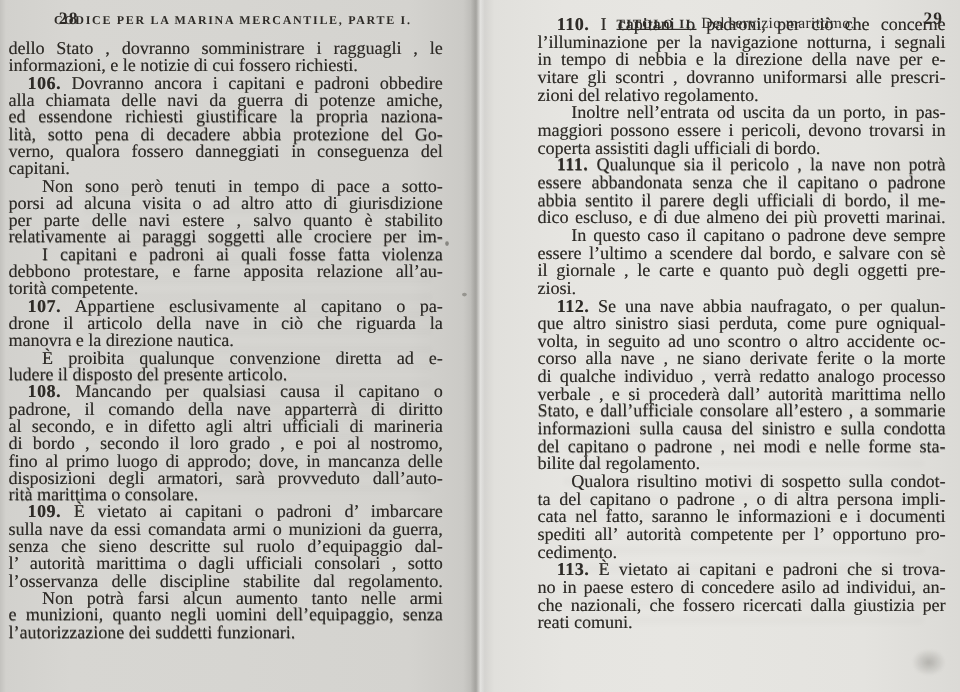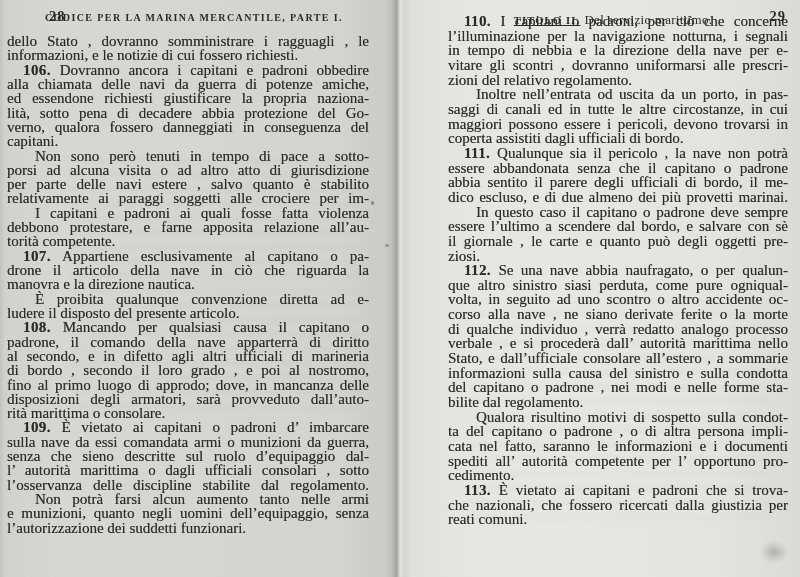--- a/index.html
+++ b/index.html
@@ -119,21 +119,20 @@
     <span class="ital">Del servizio marittimo.</span>
   </div>
   <span class="pagenum pagenum-right">29</span>
   <div class="pagebody pagebody-right" id="right-body">
       <div class="line num-start"><span class="artnum">110.</span> I capitani o padroni, per ciò che concerne</div>
       <div class="line">l’illuminazione per la navigazione notturna, i segnali</div>
       <div class="line">in tempo di nebbia e la direzione della nave per e-</div>
       <div class="line">vitare gli scontri , dovranno uniformarsi alle prescri-</div>
       <div class="line end">zioni del relativo regolamento.</div>
       <div class="line indent">Inoltre nell’entrata od uscita da un porto, in pas-</div>
-      <div class="line">saggi di canali ed in tutte le altre circostanze, in cui</div>
       <div class="line">maggiori possono essere i pericoli, devono trovarsi in</div>
       <div class="line end">coperta assistiti dagli ufficiali di bordo.</div>
       <div class="line num-start"><span class="artnum">111.</span> Qualunque sia il pericolo , la nave non potrà</div>
       <div class="line">essere abbandonata senza che il capitano o padrone</div>
       <div class="line">abbia sentito il parere degli ufficiali di bordo, il me-</div>
       <div class="line">dico escluso, e di due almeno dei più provetti marinai.</div>
       <div class="line indent">In questo caso il capitano o padrone deve sempre</div>
       <div class="line">essere l’ultimo a scendere dal bordo, e salvare con sè</div>
       <div class="line">il giornale , le carte e quanto può degli oggetti pre-</div>
       <div class="line end">ziosi.</div>
@@ -146,20 +145,21 @@
       <div class="line">Stato, e dall’ufficiale consolare all’estero , a sommarie</div>
       <div class="line">informazioni sulla causa del sinistro e sulla condotta</div>
       <div class="line">del capitano o padrone , nei modi e nelle forme sta-</div>
       <div class="line end">bilite dal regolamento.</div>
       <div class="line indent">Qualora risultino motivi di sospetto sulla condot-</div>
       <div class="line">ta del capitano o padrone , o di altra persona impli-</div>
       <div class="line">cata nel fatto, saranno le informazioni e i documenti</div>
       <div class="line">spediti all’ autorità competente per l’ opportuno pro-</div>
       <div class="line end">cedimento.</div>
       <div class="line num-start"><span class="artnum">113.</span> È vietato ai capitani e padroni che si trova-</div>
+      <div class="line">no in paese estero di concedere asilo ad individui, an-</div>
       <div class="line">che nazionali, che fossero ricercati dalla giustizia per</div>
       <div class="line end">reati comuni.</div>
     </div>
 </div>
 
 <div class="crease"></div>
 <div class="speck speck-a"></div>
 <div class="speck speck-b"></div>
 <div class="smudge-br"></div>
 <div class="ghost ghost-left"></div>

